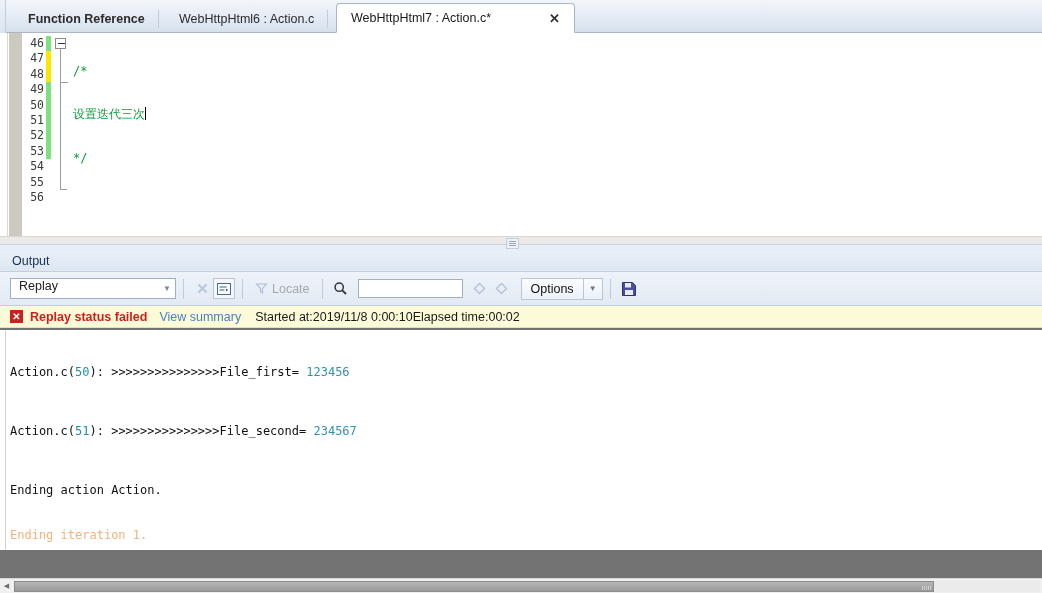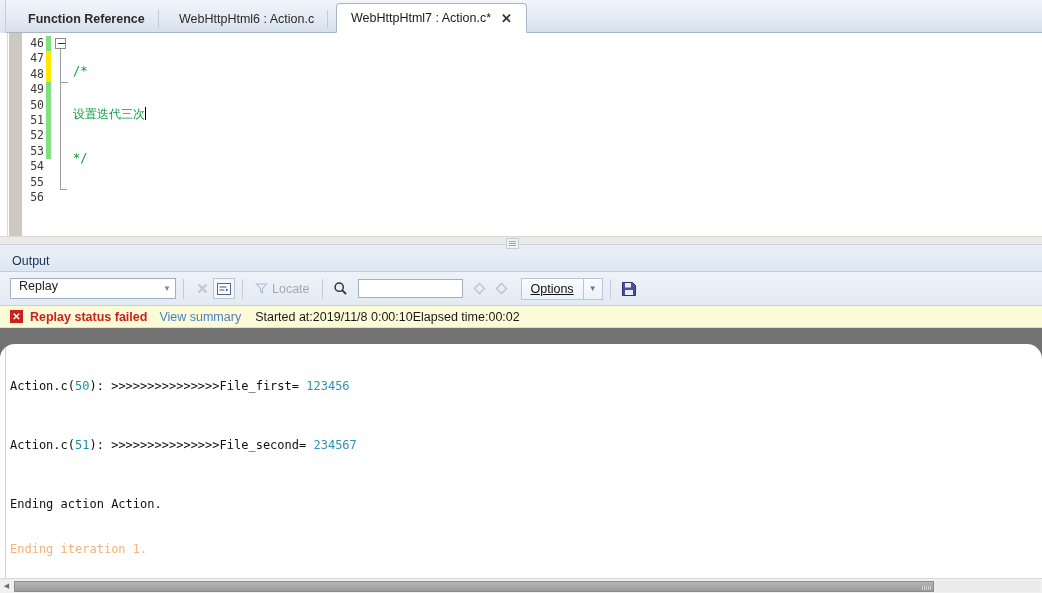--- a/index.html
+++ b/index.html
@@ -45,20 +45,21 @@
     background: #c2ccd9;
   }
   .tab.active {
     background: #ffffff;
     border: 1px solid #a8b6c8;
     border-bottom: 1px solid #ffffff;
     height: 30px;
     top: 3px;
     z-index: 5;
     box-shadow: 0 -1px 0 #ffffff inset;
+    gap: 48px;
   }
   .tab-close {
     margin-left: 10px;
     font-size: 13px;
     line-height: 1;
     color: #333;
     font-weight: bold;
     cursor: pointer;
   }
 
@@ -200,21 +201,20 @@
     width: 105px; height: 19px;
     background: #ffffff; border: 1px solid #9fb0c4;
     margin-left: 6px;
   }
   .opt-btn {
     height: 22px; padding: 0 9px;
     border: 1px solid #b8c6d6; background: linear-gradient(to bottom,#fbfdff,#eaf1f8);
     display: flex; align-items: center; font-size: 12.5px; color: #111;
     margin-left: 8px;
     border-right: none;
-    text-decoration: underline;
   }
   .opt-arrow {
     height: 22px; width: 20px;
     border: 1px solid #b8c6d6; background: linear-gradient(to bottom,#fbfdff,#eaf1f8);
     display: flex; align-items: center; justify-content: center;
     color: #6a7a8c; font-size: 8px;
   }
 
   
   .status-bar {
@@ -230,27 +230,26 @@
     color: #fff; font-size: 10px; font-weight: bold;
     display: flex; align-items: center; justify-content: center;
     margin-right: 7px; line-height: 1;
   }
   .status-failed { color: #cc1f1f; font-weight: bold; margin-right: 12px; }
   .view-summary { color: #4a7fc4; margin-right: 14px; cursor: pointer; }
   .status-meta { color: #1a1a1a; }
 
   
   .log {
-    position: absolute; left: 0; top: 94px; width: 1042px; height: 250px;
+    position: absolute; left: 0; top: 80px; width: 1042px; height: 220px;
     background: #ffffff;
     overflow: hidden;
     font-family: "DejaVu Sans Mono", monospace;
     font-size: 12px;
     white-space: pre;
-    border-radius: 15px;
   }
   .log-leftrail {
     position: absolute; left: 0; top: 0; width: 6px; height: 250px;
     background: #ffffff; border-right: 1px solid #d3d3d3;
   }
   .log-lines { position: absolute; left: 10px; top: -8px; }
   .log .row { height: 16.85px; line-height: 16.85px; }
   .lg-black { color: #111; }
   .lg-src   { color: #111; }
   .lg-lineno{ color: #1f8fa8; }

